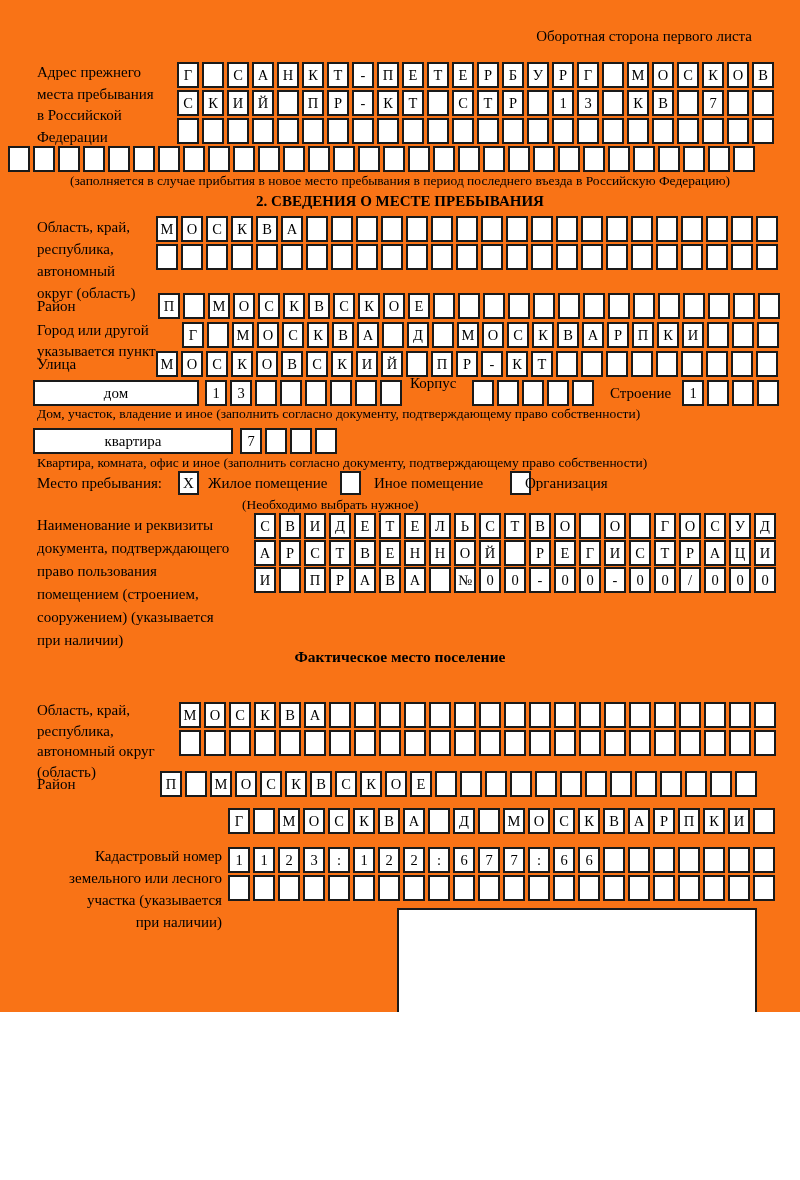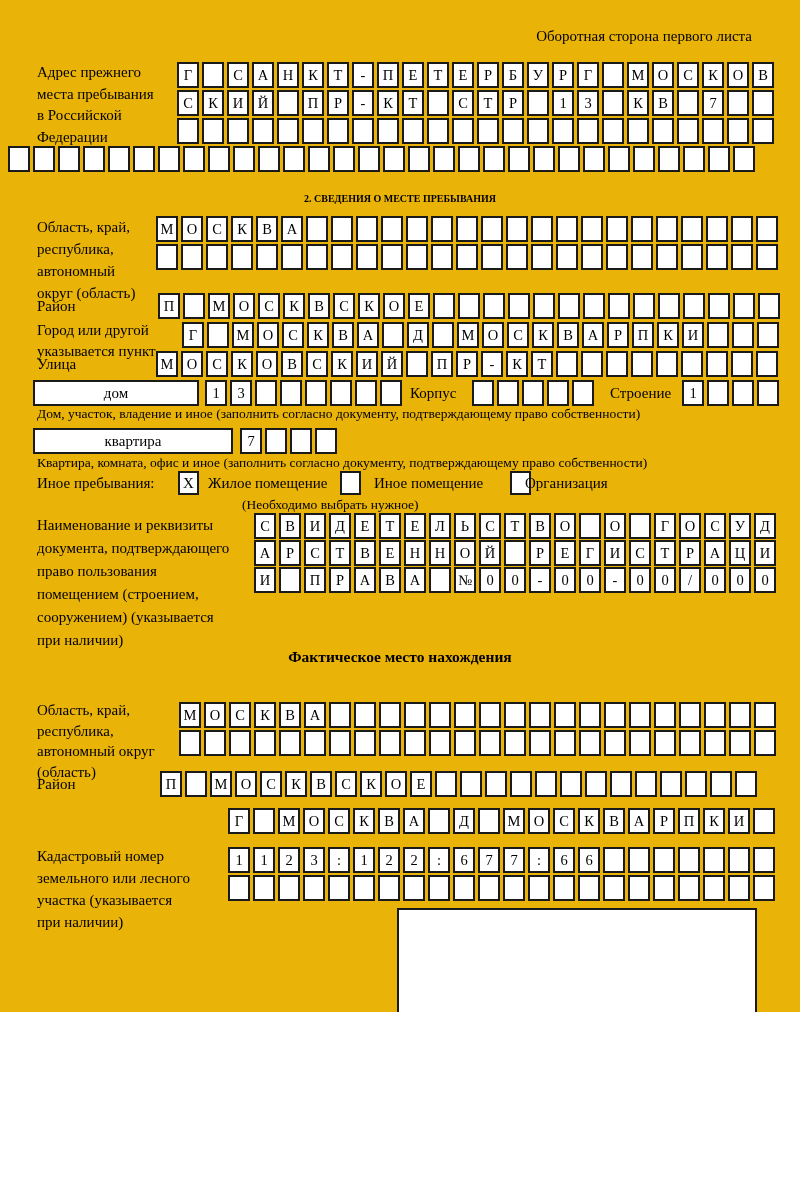--- a/index.html
+++ b/index.html
@@ -1,17 +1,17 @@
 <!DOCTYPE html>
 <html><head>
 <meta charset="utf-8">
 <style>
   html,body { margin:0; padding:0; background:#ffffff; }
   .page {
-    position:relative; width:800px; height:1012px; background:#eab308;
+    position:relative; width:800px; height:1012px; background:#f97316;
     font-family:"Liberation Serif","DejaVu Serif",serif; color:#000;
     overflow:hidden;
   }
   .abs { position:absolute; }
   .lbl { font-size:15px; line-height:21px; }
   .ml { white-space:pre-line; }
   .cap { font-size:13.5px; }
   .center { left:0; width:800px; text-align:center; }
   .bold { font-weight:bold; }
   .cellrow { display:flex; white-space:nowrap; }
@@ -147,22 +147,23 @@
       <span class="cell"></span>
       <span class="cell"></span>
       <span class="cell"></span>
       <span class="cell"></span>
       <span class="cell"></span>
       <span class="cell"></span>
       <span class="cell"></span>
       <span class="cell"></span>
       <span class="cell"></span>
     </div>
-
-  <div class="abs bold center" style="top:193px; font-size:10px;">2. СВЕДЕНИЯ О МЕСТЕ ПРЕБЫВАНИЯ</div>
+  <div class="abs cap center" style="top:173px;">(заполняется в случае прибытия в новое место пребывания в период последнего въезда в Российскую Федерацию)</div>
+
+  <div class="abs bold center" style="top:193px; font-size:15px;">2. СВЕДЕНИЯ О МЕСТЕ ПРЕБЫВАНИЯ</div>
 
   <div class="abs lbl ml" style="left:37px; top:216px; line-height:22px; width:120px;">Область, край,
 республика,
 автономный
 округ (область)</div>
   <div class="abs cellrow" style="left:156px; top:216px;">
       <span class="cell">М</span>
       <span class="cell">О</span>
       <span class="cell">С</span>
       <span class="cell">К</span>
@@ -307,21 +308,21 @@
   <div class="abs cellrow" style="left:205px; top:380px;">
       <span class="cell">1</span>
       <span class="cell">3</span>
       <span class="cell"></span>
       <span class="cell"></span>
       <span class="cell"></span>
       <span class="cell"></span>
       <span class="cell"></span>
       <span class="cell"></span>
     </div>
-  <div class="abs lbl" style="left:410px; top:383px;">Корпус</div>
+  <div class="abs lbl" style="left:410px; top:373px;">Корпус</div>
   <div class="abs cellrow" style="left:472px; top:380px;">
       <span class="cell"></span>
       <span class="cell"></span>
       <span class="cell"></span>
       <span class="cell"></span>
       <span class="cell"></span>
     </div>
   <div class="abs lbl" style="left:610px; top:383px;">Строение</div>
   <div class="abs cellrow" style="left:682px; top:380px;">
       <span class="cell">1</span>
@@ -333,21 +334,21 @@
 
   <div class="abs cap" style="left:37px; top:406px;">Дом, участок, владение и иное (заполнить согласно документу, подтверждающему право собственности)</div>
   <div class="abs cellrow" style="left:240px; top:428px;">
       <span class="cell">7</span>
       <span class="cell"></span>
       <span class="cell"></span>
       <span class="cell"></span>
     </div>
   <div class="abs cap" style="left:37px; top:455px;">Квартира, комната, офис и иное (заполнить согласно документу, подтверждающему право собственности)</div>
 
-  <div class="abs lbl" style="left:37px; top:473px;">Иное пребывания:</div>
+  <div class="abs lbl" style="left:37px; top:473px;">Место пребывания:</div>
   <div class="abs cb" style="left:178px; top:471px;">X</div>
   <div class="abs lbl" style="left:208px; top:473px;">Жилое помещение</div>
   <div class="abs cb" style="left:340px; top:471px;"></div>
   <div class="abs lbl" style="left:374px; top:473px;">Иное помещение</div>
   <div class="abs cb" style="left:510px; top:471px;"></div>
   <div class="abs lbl" style="left:525px; top:473px;">Организация</div>
   <div class="abs cap" style="left:242px; top:497px;">(Необходимо выбрать нужное)</div>
 
   <div class="abs lbl ml" style="left:37px; top:514px; line-height:23px; width:215px;">Наименование и реквизиты
 документа, подтверждающего
@@ -418,21 +419,21 @@
       <span class="cell">0</span>
       <span class="cell">-</span>
       <span class="cell">0</span>
       <span class="cell">0</span>
       <span class="cell">/</span>
       <span class="cell">0</span>
       <span class="cell">0</span>
       <span class="cell">0</span>
     </div>
 
-  <div class="abs bold center" style="top:648px; font-size:15.5px;">Фактическое место нахождения</div>
+  <div class="abs bold center" style="top:648px; font-size:15.5px;">Фактическое место поселение</div>
 
   <div class="abs lbl ml" style="left:37px; top:700px; line-height:20.5px; width:140px;">Область, край,
 республика,
 автономный округ
 (область)</div>
   <div class="abs cellrow" style="left:179px; top:702px;">
       <span class="cell">М</span>
       <span class="cell">О</span>
       <span class="cell">С</span>
       <span class="cell">К</span>
@@ -530,21 +531,21 @@
       <span class="cell">К</span>
       <span class="cell">В</span>
       <span class="cell">А</span>
       <span class="cell">Р</span>
       <span class="cell">П</span>
       <span class="cell">К</span>
       <span class="cell">И</span>
       <span class="cell"></span>
     </div>
 
-  <div class="abs lbl ml" style="left:37px; top:845px; line-height:22px; width:185px;">Кадастровый номер
+  <div class="abs lbl ml" style="left:37px; top:845px; line-height:22px; width:185px;text-align:right;">Кадастровый номер
 земельного или лесного
 участка (указывается
 при наличии)</div>
   <div class="abs cellrow" style="left:228px; top:847px;">
       <span class="cell">1</span>
       <span class="cell">1</span>
       <span class="cell">2</span>
       <span class="cell">3</span>
       <span class="cell">:</span>
       <span class="cell">1</span>

